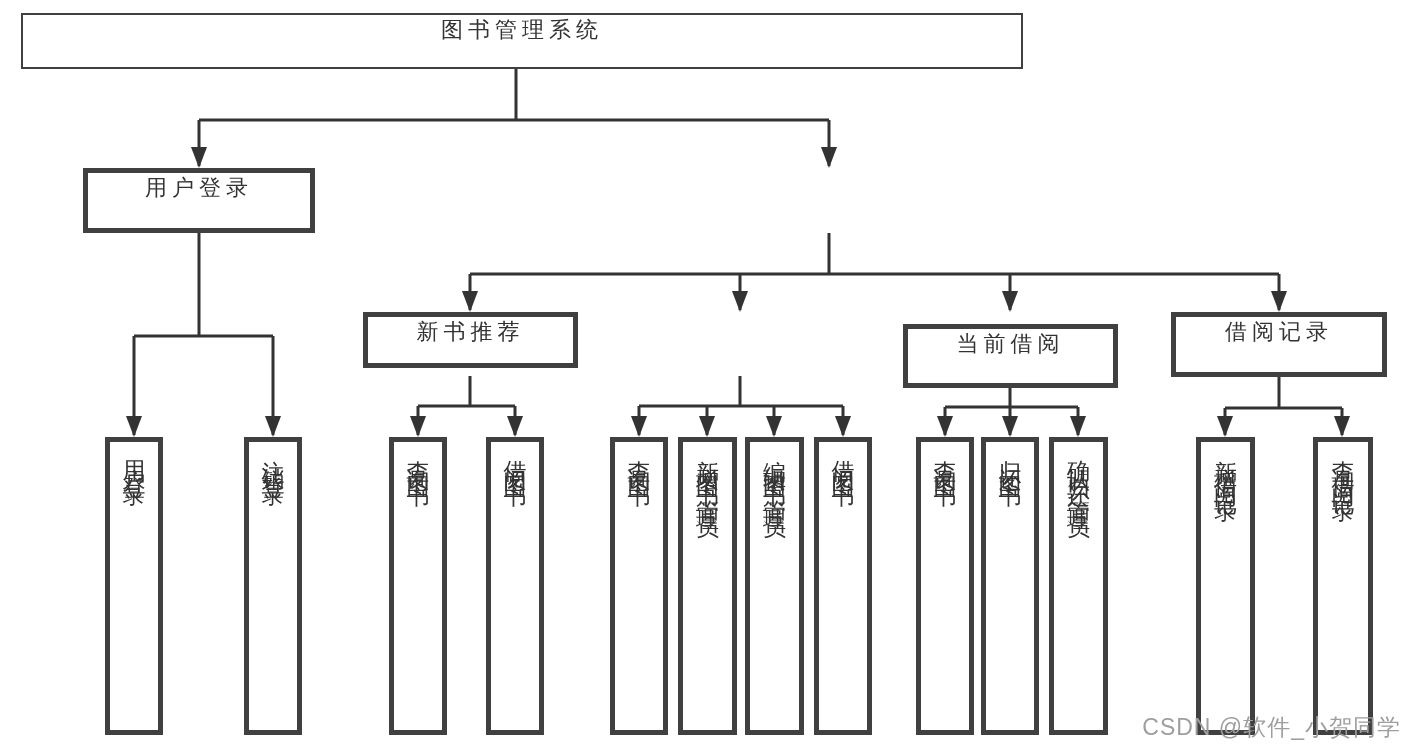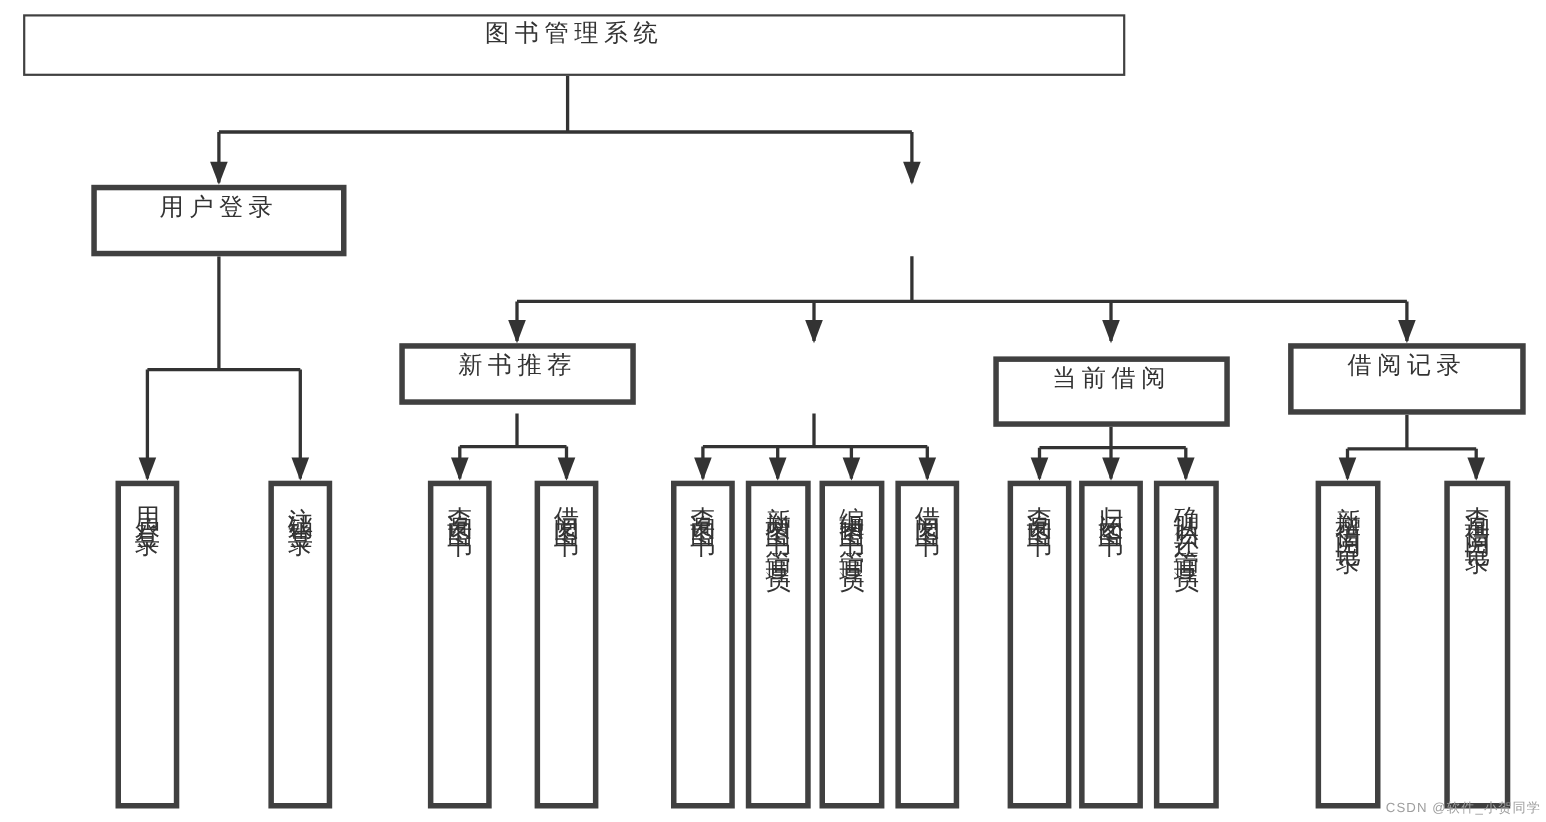--- a/index.html
+++ b/index.html
@@ -69,21 +69,21 @@
   .lf-8  { left: 814px; }
   .lf-9  { left: 916px; }
   .lf-10 { left: 981px; }
   .lf-11 { left: 1049px; width: 59px; }
   .lf-12 { left: 1196px; width: 59px; }
   .lf-13 { left: 1313px; width: 60px; }
   .watermark {
     position: absolute;
     right: 4px;
     bottom: 4px;
-    font-size: 12px;
+    font-size: 23px;
     color: #9e9e9e;
     letter-spacing: 1px;
     white-space: nowrap;
     z-index: 5;
     margin-left: 11px;
   }
 </style>
 </head>
 <body>
 

